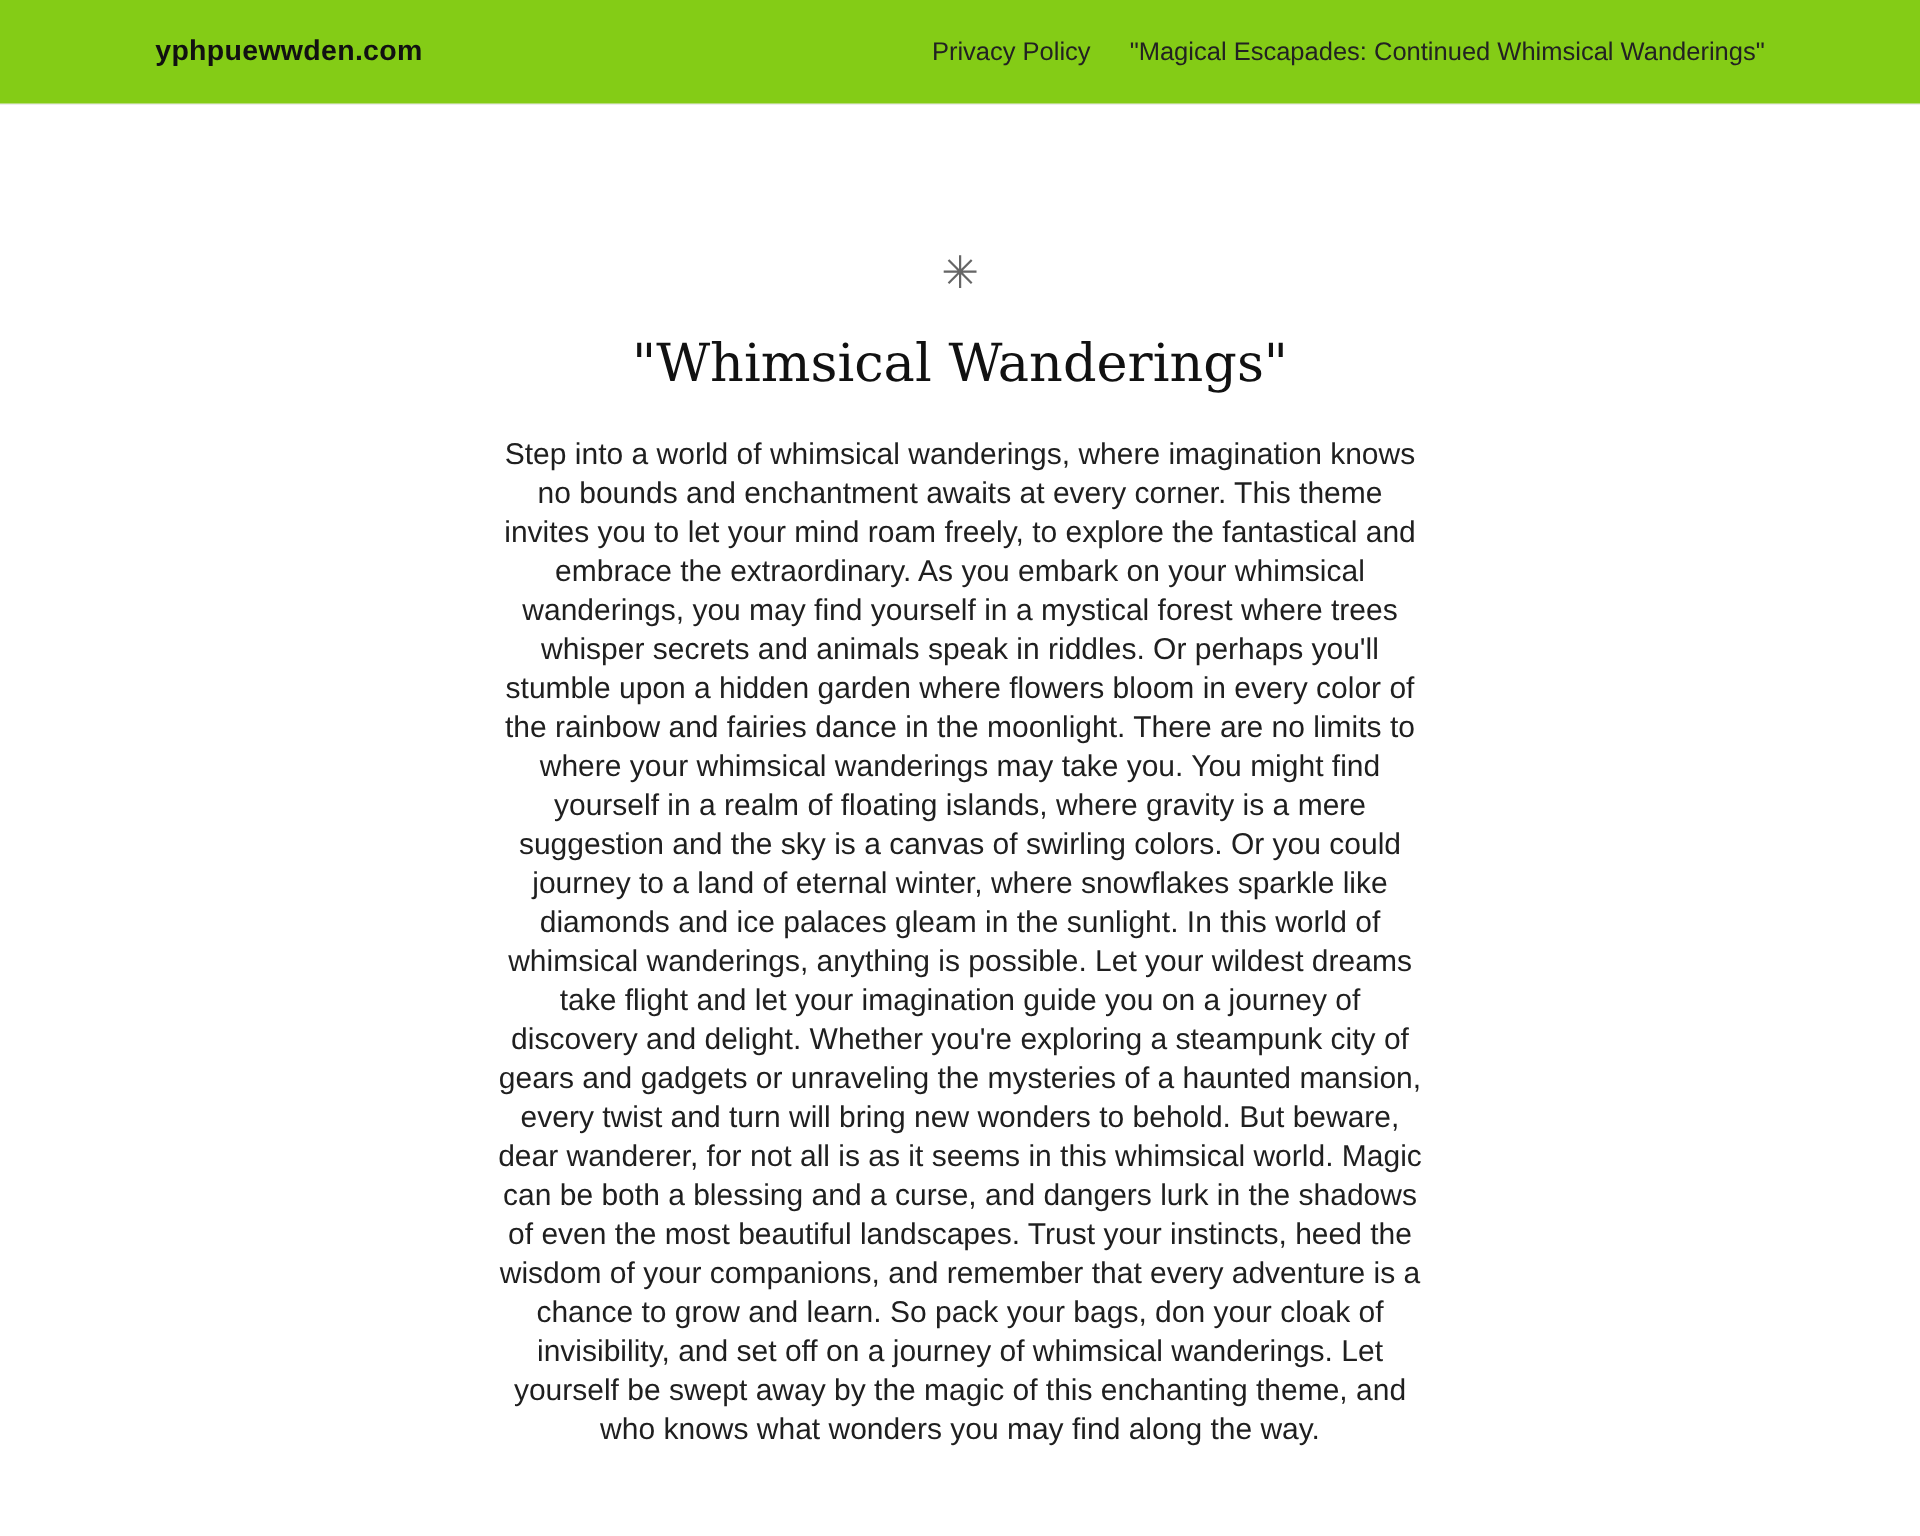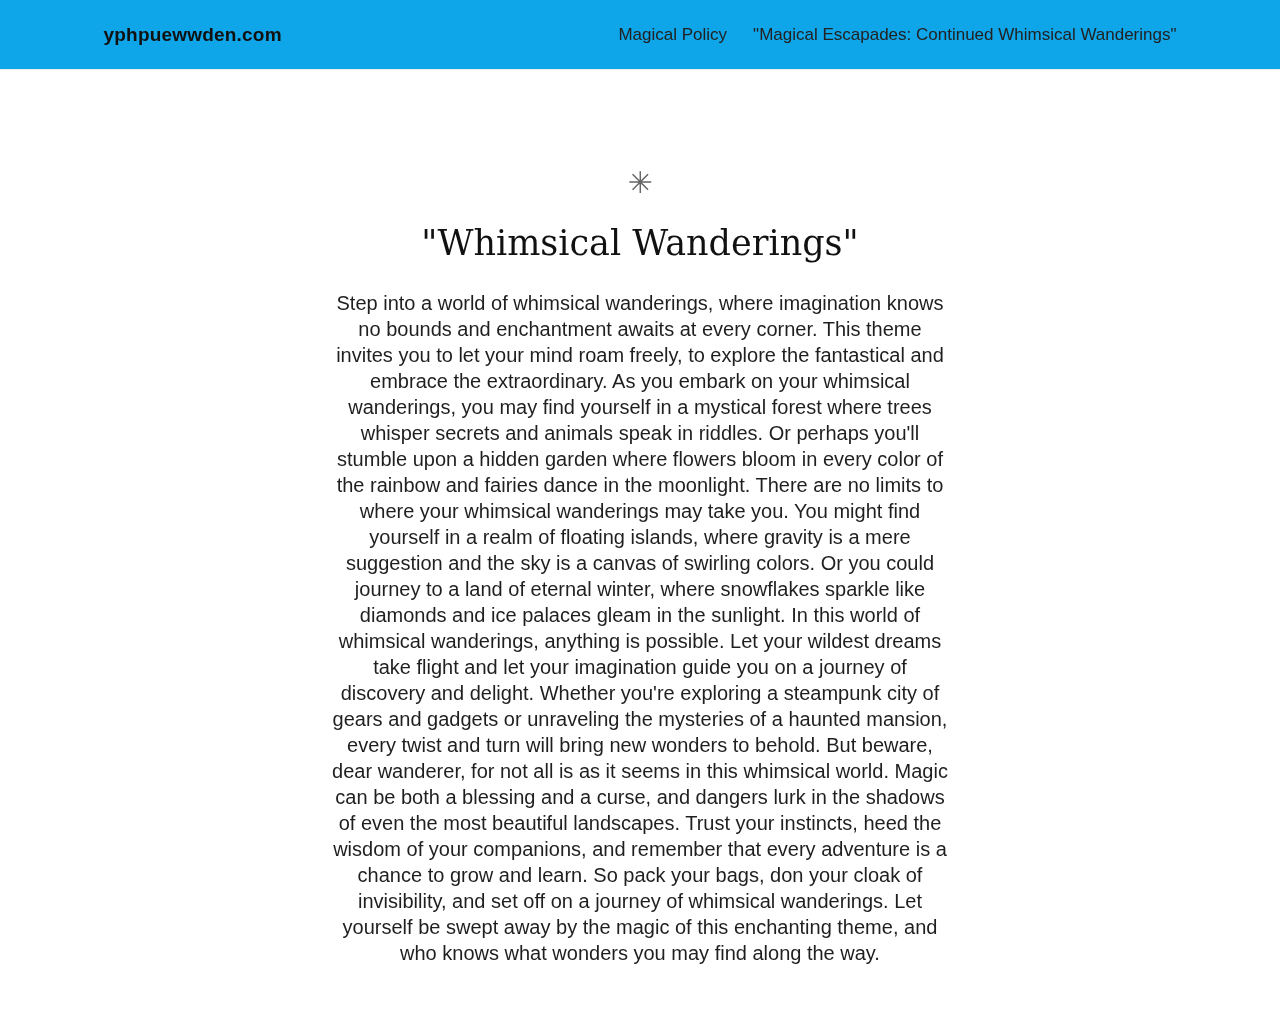--- a/index.html
+++ b/index.html
@@ -6,21 +6,21 @@
   html, body {
     width: 1280px;
     height: 1024px;
     background: #ffffff;
     font-family: "Liberation Sans", sans-serif;
     color: #1a1a1a;
     overflow: hidden;
   }
   
   .site-header {
-    background: #0ea5e9;
+    background: #84cc16;
     border-bottom: 1px solid #ededed;
     height: 70px;
   }
   .header-inner {
     max-width: 1075px;
     height: 100%;
     margin: 0 auto;
     padding: 0 1px;
     display: flex;
     align-items: center;
@@ -72,21 +72,21 @@
     text-align: center;
   }
 </style>
 </head>
 <body>
 
 <header class="site-header">
   <div class="header-inner">
     <div class="site-logo">yphpuewwden.com</div>
     <nav class="header-nav">
-      <a href="#">Magical Policy</a>
+      <a href="#">Privacy Policy</a>
       <a href="#">"Magical Escapades: Continued Whimsical Wanderings"</a>
     </nav>
   </div>
 </header>
 
 <main class="main-content">
   <div class="deco-asterisk">✳</div>
   <h1 class="page-title">"Whimsical Wanderings"</h1>
   <p class="article-body">Step into a world of whimsical wanderings, where imagination knows no bounds and enchantment awaits at every corner. This theme invites you to let your mind roam freely, to explore the fantastical and embrace the extraordinary. As you embark on your whimsical wanderings, you may find yourself in a mystical forest where trees whisper secrets and animals speak in riddles. Or perhaps you'll stumble upon a hidden garden where flowers bloom in every color of the rainbow and fairies dance in the moonlight. There are no limits to where your whimsical wanderings may take you. You might find yourself in a realm of floating islands, where gravity is a mere suggestion and the sky is a canvas of swirling colors. Or you could journey to a land of eternal winter, where snowflakes sparkle like diamonds and ice palaces gleam in the sunlight. In this world of whimsical wanderings, anything is possible. Let your wildest dreams take flight and let your imagination guide you on a journey of discovery and delight. Whether you're exploring a steampunk city of gears and gadgets or unraveling the mysteries of a haunted mansion, every twist and turn will bring new wonders to behold. But beware, dear wanderer, for not all is as it seems in this whimsical world. Magic can be both a blessing and a curse, and dangers lurk in the shadows of even the most beautiful landscapes. Trust your instincts, heed the wisdom of your companions, and remember that every adventure is a chance to grow and learn. So pack your bags, don your cloak of invisibility, and set off on a journey of whimsical wanderings. Let yourself be swept away by the magic of this enchanting theme, and who knows what wonders you may find along the way.</p>
 </main>

